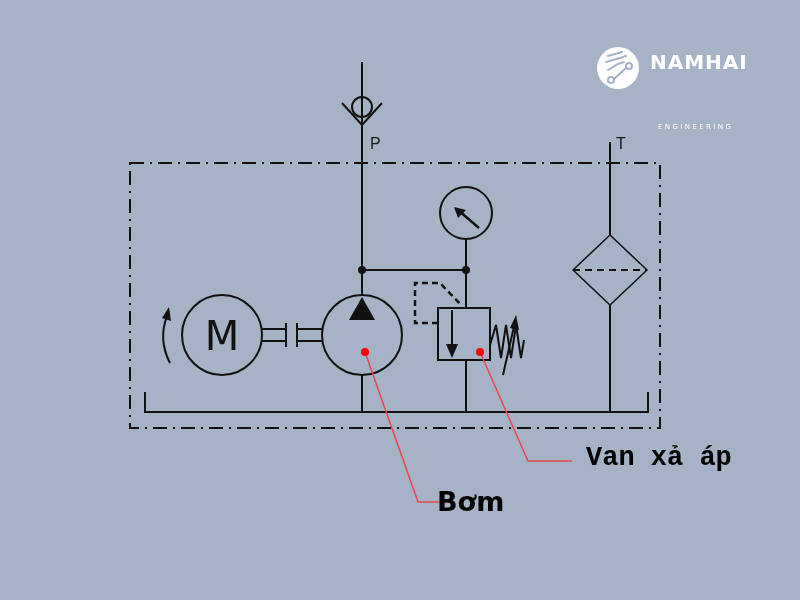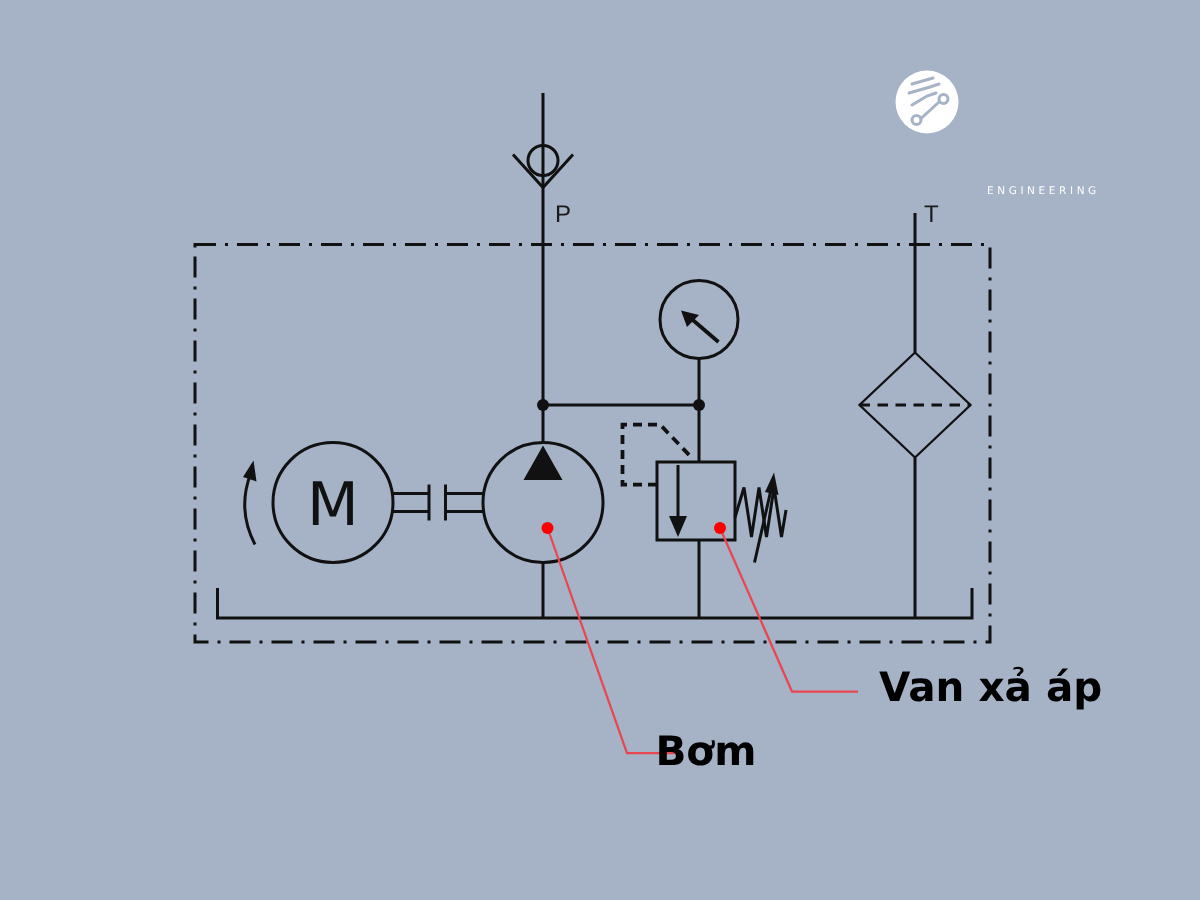--- a/index.html
+++ b/index.html
@@ -110,29 +110,30 @@
 
   <polyline points="365,352 418,502 452,502" fill="none" stroke="#e8474f" stroke-width="1.5"></polyline>
   <circle cx="365" cy="352" r="4" fill="#ff0000"></circle>
   <polyline points="480,352 528,461 572,461" fill="none" stroke="#e8474f" stroke-width="1.5"></polyline>
   <circle cx="480" cy="352" r="4" fill="#ff0000"></circle>
 </svg>
 
 <div class="port-label" style="left:370px; top:135px;">P</div>
 <div class="port-label" style="left:616px; top:135px;">T</div>
 
-<div class="callout" style="left:586px; top:443px;">Van xả áp</div>
+<div class="callout" style="left:586px; top:443px;font-family:Liberation Mono, monospace;">Van xả áp</div>
 <div class="callout" style="left:437px; top:486px;">Bơm</div>
 
 <div class="logo">
   <svg class="logo-mark" viewBox="0 0 44 44" xmlns="http://www.w3.org/2000/svg">
     <circle cx="22" cy="22" r="21" fill="#ffffff"></circle>
     <g stroke="#a6b2c6" stroke-width="2" fill="none" stroke-linecap="round">
       <path d="M12,10 L26,6"></path>
       <path d="M10,16 L24,12 L30,10"></path>
       <path d="M12,24 L22,18 L28,16"></path>
       <circle cx="33" cy="20" r="3"></circle>
       <path d="M30,22 L18,33"></path>
       <circle cx="15" cy="34" r="3"></circle>
     </g>
   </svg>
+  <div class="logo-name">NAMHAI</div>
   <div class="logo-sub">ENGINEERING</div>
 </div>
 
 </body></html>

